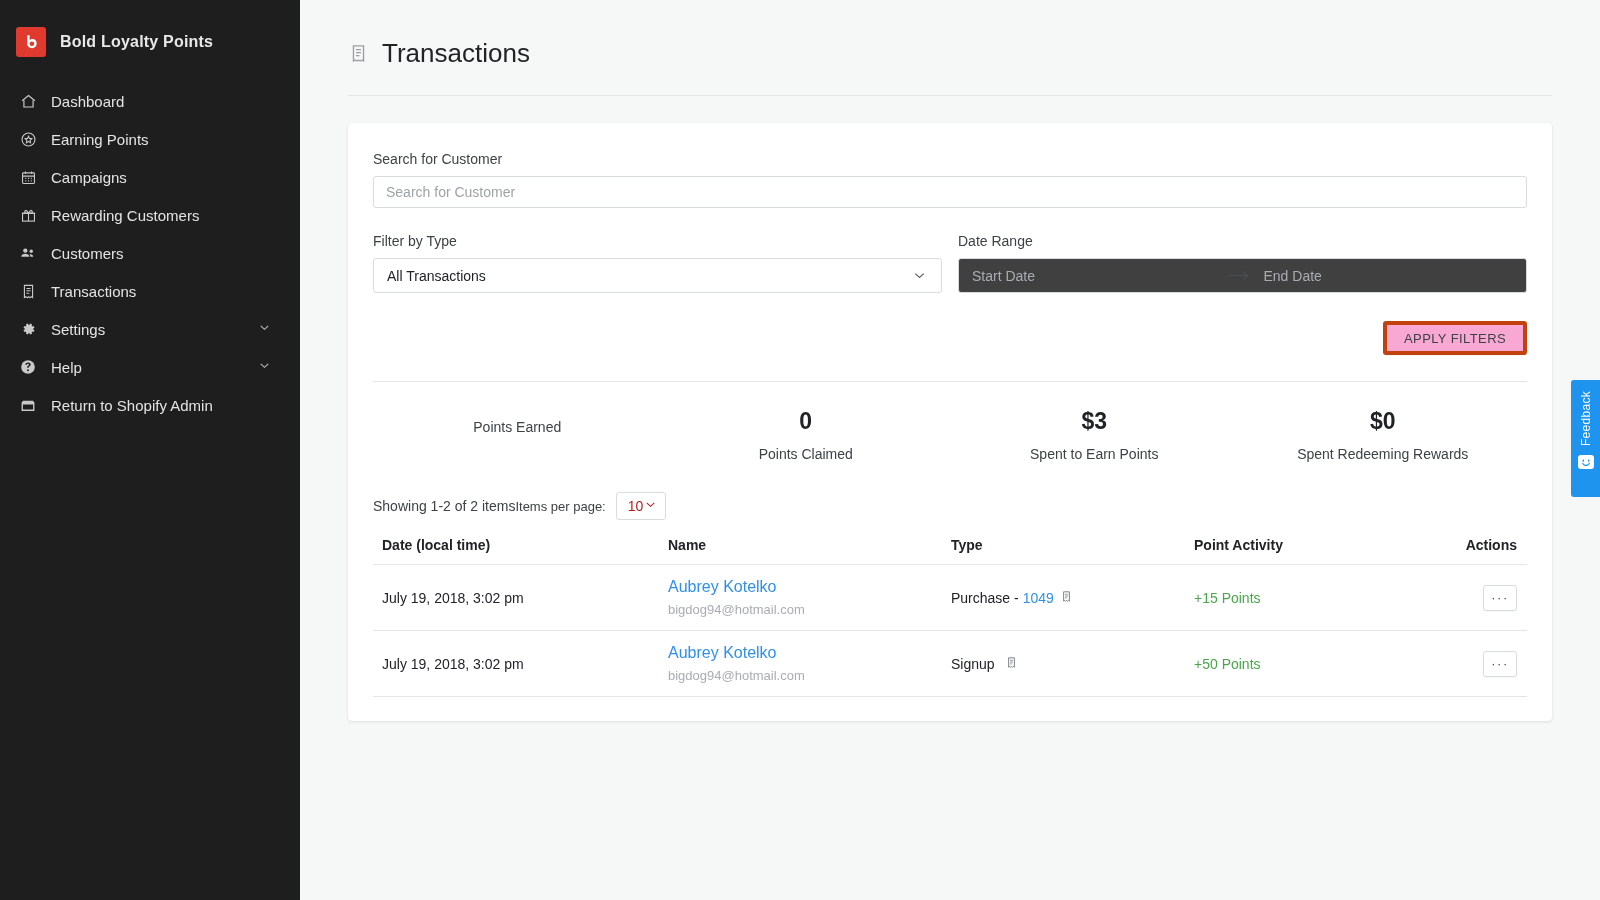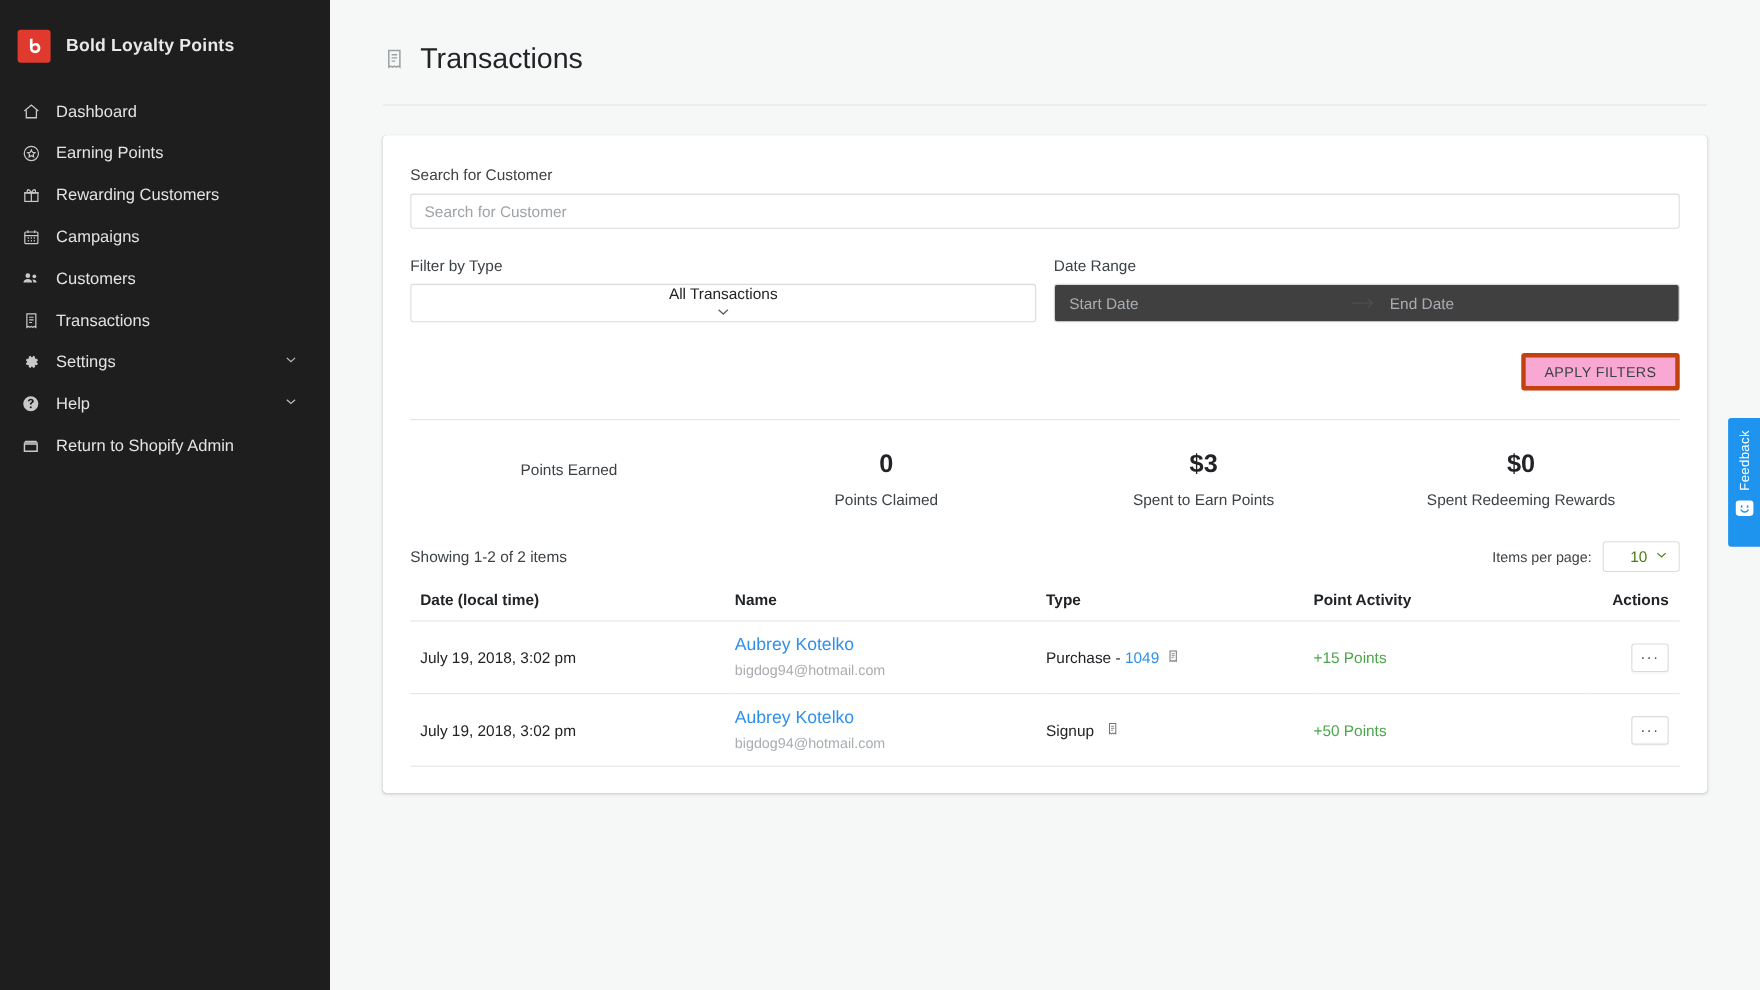--- a/index.html
+++ b/index.html
@@ -109,21 +109,20 @@
   .filters-row .col { flex: 1 1 0; min-width: 0; }
 
   .select {
     width: 100%; height: 35px;
     border: 1px solid #d9dcde; border-radius: 3px;
     background: #fff;
     display: flex; align-items: center; justify-content: space-between;
     padding: 0 13px;
     font-size: 14px; color: #212326;
     cursor: pointer;
-    flex-direction: column;
   }
   .select .chev-s { color: #5a6066; display: flex; }
 
   .daterange {
     width: 100%; height: 35px;
     border: 1px solid #d9dcde; border-radius: 3px;
     background: #404040;
     display: flex; align-items: center;
     padding: 0 13px;
     font-size: 14px;
@@ -151,32 +150,32 @@
   .stats-rule { border-top: 1px solid #e3e5e6; margin-top: 26px; }
   .stats {
     display: flex;
     padding: 26px 0 8px 0;
   }
   .stat { flex: 1 1 0; text-align: center; }
   .stat-value { font-size: 23px; color: #212326; font-weight: bold; }
   .stat-label { font-size: 14px; color: #3d4246; margin-top: 11px; }
 
   .table-meta {
-    display: flex; align-items: center; justify-content: space-between;
+    display: flex; align-items: center; justify-content: flex-start;
     margin-top: 22px;
   }
   .showing { font-size: 14px; color: #3d4246; }
   .ipp { display: flex; align-items: center; gap: 10px; }
   .ipp-label { font-size: 13px; color: #3d4246; }
   .ipp-select {
     border: 1px solid #d9dcde; border-radius: 3px;
-    height: 28px; width: 70px;
+    height: 28px; width: 50px;
     display: flex; align-items: center; justify-content: space-between;
-    padding: 0 8px 0 24px;
-    font-size: 14px; color: #4d7c0f;
+    padding: 0 8px 0 11px;
+    font-size: 14px; color: #b91c1c;
     background: #fff; cursor: pointer;
   }
 
   table { width: 100%; border-collapse: collapse; margin-top: 17px; }
   th {
     text-align: left;
     font-size: 14px; color: #212326; font-weight: bold;
     padding: 0 0 11px 0;
   }
   th.c-date { width: 295px; padding-left: 9px; }
@@ -264,37 +263,37 @@
             <circle cx="10" cy="10" r="7.6"></circle>
             <path d="M10 6.2l1.2 2.5 2.7.4-2 1.9.5 2.7-2.4-1.3-2.4 1.3.5-2.7-2-1.9 2.7-.4z"></path>
           </svg>
         </span>
         <span class="nav-label">Earning Points</span>
       </div>
 
       <div class="nav-item">
         <span class="ico">
           <svg width="17" height="17" viewBox="0 0 20 20" fill="none" stroke="currentColor" stroke-width="1.3">
+            <rect x="3" y="4.6" width="14" height="12.4" rx="1"></rect>
+            <path d="M3 8.4h14M6.4 2.8v2.8M13.6 2.8v2.8"></path>
+            <path d="M6.2 11h1.2M9.4 11h1.2M12.6 11h1.2M6.2 14h1.2M9.4 14h1.2M12.6 14h1.2" stroke-width="1.5"></path>
+          </svg>
+        </span>
+        <span class="nav-label">Campaigns</span>
+      </div>
+
+      <div class="nav-item">
+        <span class="ico">
+          <svg width="17" height="17" viewBox="0 0 20 20" fill="none" stroke="currentColor" stroke-width="1.3">
             <rect x="3" y="7.4" width="14" height="9.2"></rect>
               <path d="M2.2 7.4h15.6M10 7.4v9.2"></path>
             <path d="M10 7.4C9 5.6 8 4 6.7 4A1.8 1.8 0 0 0 6.7 7.4zM10 7.4c1-1.8 2-3.4 3.3-3.4a1.8 1.8 0 0 1 0 3.4z"></path>
           </svg>
         </span>
         <span class="nav-label">Rewarding Customers</span>
-      </div>
-
-      <div class="nav-item">
-        <span class="ico">
-          <svg width="17" height="17" viewBox="0 0 20 20" fill="none" stroke="currentColor" stroke-width="1.3">
-            <rect x="3" y="4.6" width="14" height="12.4" rx="1"></rect>
-            <path d="M3 8.4h14M6.4 2.8v2.8M13.6 2.8v2.8"></path>
-            <path d="M6.2 11h1.2M9.4 11h1.2M12.6 11h1.2M6.2 14h1.2M9.4 14h1.2M12.6 14h1.2" stroke-width="1.5"></path>
-          </svg>
-        </span>
-        <span class="nav-label">Campaigns</span>
       </div>
 
       <div class="nav-item">
         <span class="ico">
           <svg width="18" height="18" viewBox="0 0 20 20" fill="currentColor">
             <circle cx="7" cy="7.4" r="2.4"></circle>
               <circle cx="13.6" cy="8" r="1.9"></circle>
             <path d="M2.6 14.2c0-2.2 2-3.5 4.4-3.5s4.4 1.3 4.4 3.5z"></path>
             <path d="M12 11.3c2.1 0 3.9 1.1 3.9 2.9h-3.3c0-1.1-.3-2.1-.9-2.8z"></path>
           </svg>

